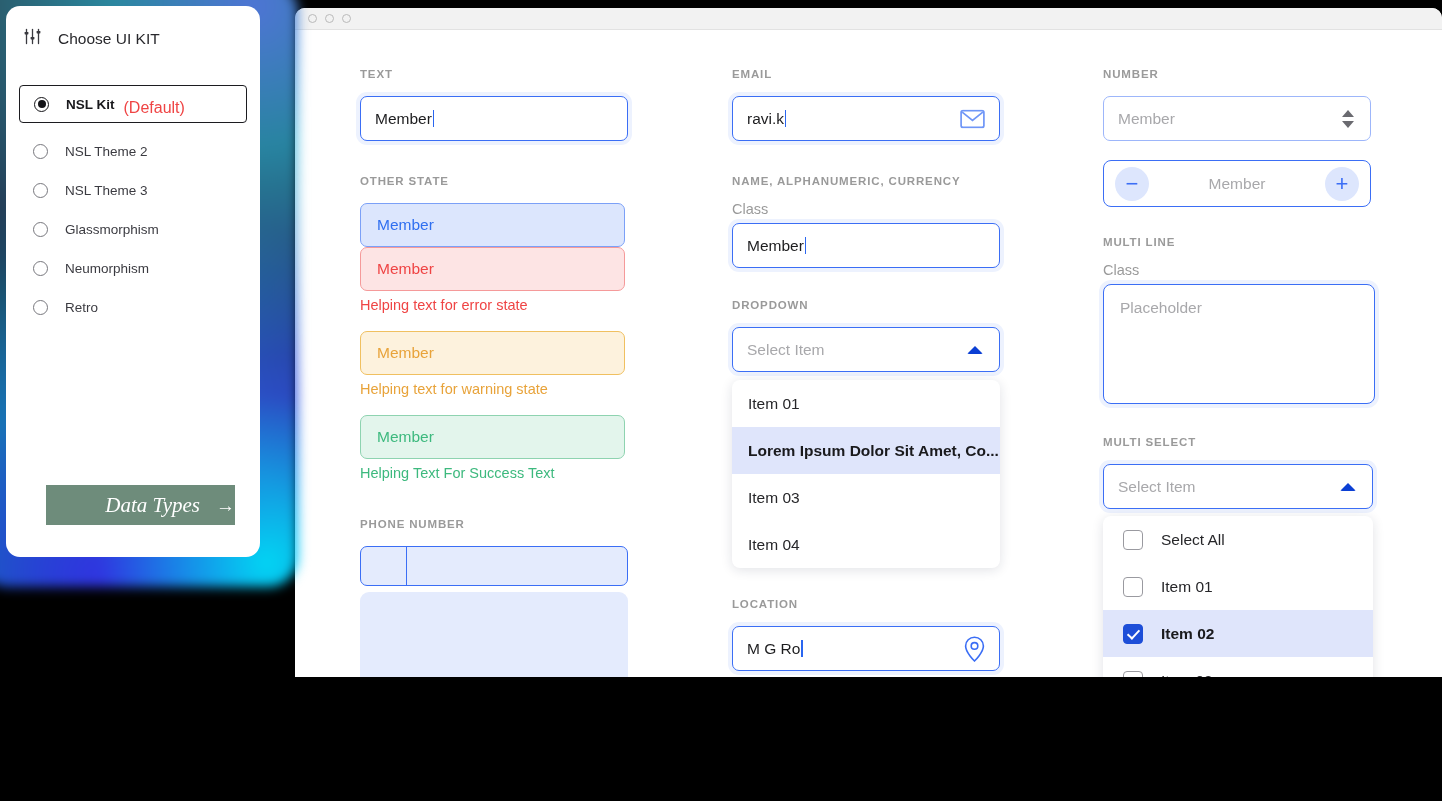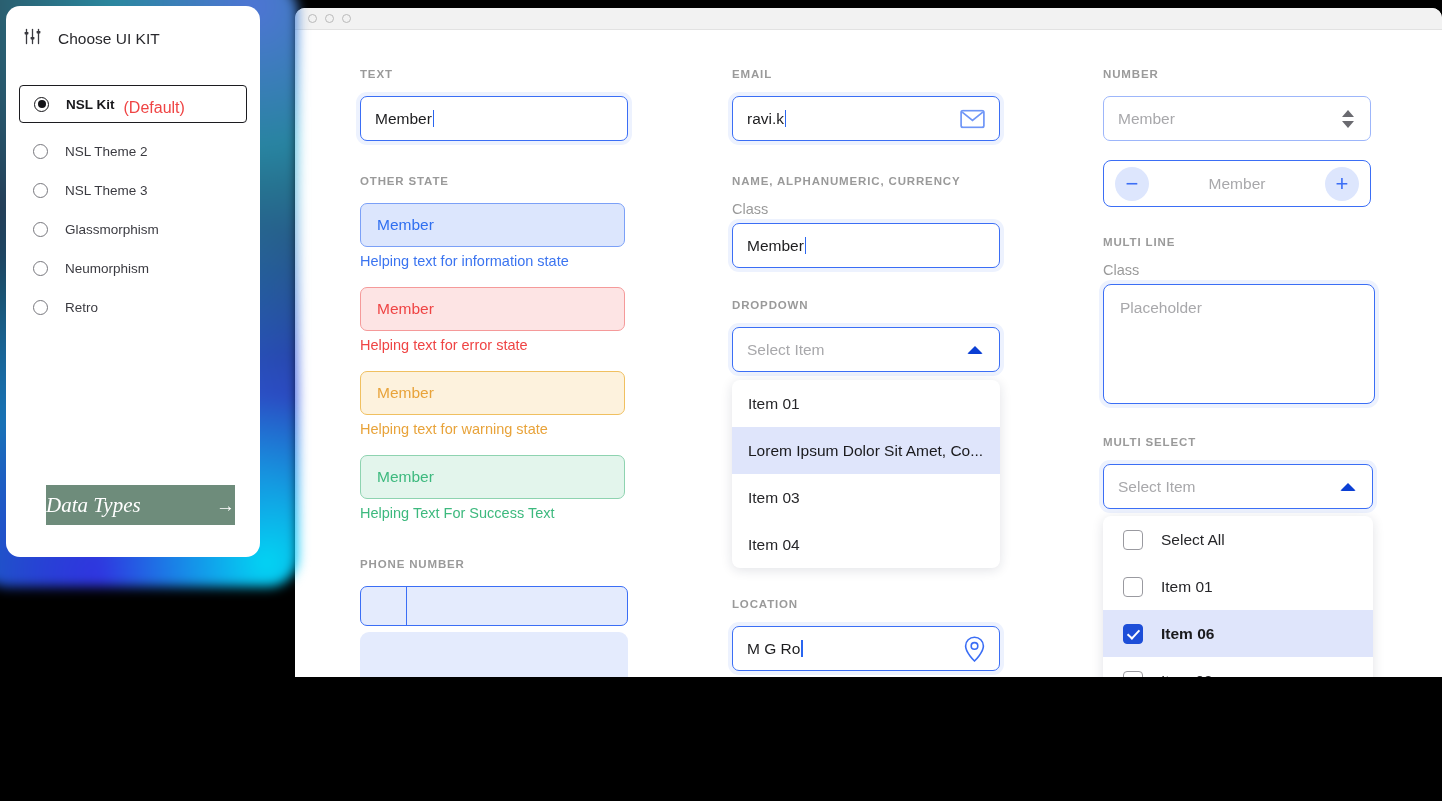--- a/index.html
+++ b/index.html
@@ -227,21 +227,21 @@
   .dd-item {
     height: 47px;
     display:flex; align-items:center;
     padding: 0 16px;
     font-size: 15.5px;
     color:#262629;
     white-space: nowrap;
   }
   .dd-item.sel {
     background: #dfe5fb;
-    font-weight: normal;
+    font-weight: bold;
     color:#1a1a1d;
   }
 
   
   .loc-list {
     width: 268px;
     margin-top: 8px;
     background:#fff;
     border-radius: 8px;
     box-shadow: 0 2px 12px rgba(20,30,60,0.13);
@@ -352,21 +352,21 @@
   }
   .kit-label { font-size: 13.5px; color:#3b3b41; }
   .kit-item.active .kit-label { font-weight:bold; color:#19191d; font-size:13.5px; }
   .kit-default { font-size: 16px; color:#ef4444; margin-left:-8px;margin-top:8px; }
 
   .data-types-btn {
     position:absolute;
     left: 40px; bottom: 32px;
     width: 189px; height: 40px;
     background: #6e8c7b;
-    display:flex; align-items:center; justify-content:space-between; gap:0;
+    display:flex; align-items:center; justify-content:flex-end; gap:16px;
     color:#ffffff;
   }
   .dt-text {
     font-size: 21px;
     font-style: italic;
     font-family: "Liberation Serif", serif;
   }
   .dt-arrow { font-size: 19px; line-height:1; }
 
   .sr { position:absolute; width:1px;height:1px;overflow:hidden;clip:rect(0 0 0 0); }
@@ -398,21 +398,20 @@
             </div>
           </div>
 
           <div style="height:34px"></div>
 
           <div class="section-label">OTHER STATE</div>
 
           <div class="state-input state-info">
             <span>Member</span>
           </div>
-          <div class="help-text help-info">Helping text for information state</div>
 
           <div class="state-input state-error">
             <span>Member</span>
           </div>
           <div class="help-text help-error">Helping text for error state</div>
 
           <div class="state-input state-warn">
             <span>Member</span>
           </div>
           <div class="help-text help-warn">Helping text for warning state</div>
@@ -549,21 +548,21 @@
             <div class="ms-item">
               <span class="cbox"></span>
               <span>Select All</span>
             </div>
             <div class="ms-item">
               <span class="cbox"></span>
               <span>Item 01</span>
             </div>
             <div class="ms-item sel">
               <span class="cbox checked"></span>
-              <span>Item 06</span>
+              <span>Item 02</span>
             </div>
             <div class="ms-item">
               <span class="cbox"></span>
               <span>Item 03</span>
             </div>
             <div class="ms-item sel">
               <span class="cbox checked"></span>
               <span>Item 04</span>
             </div>
           </div>

